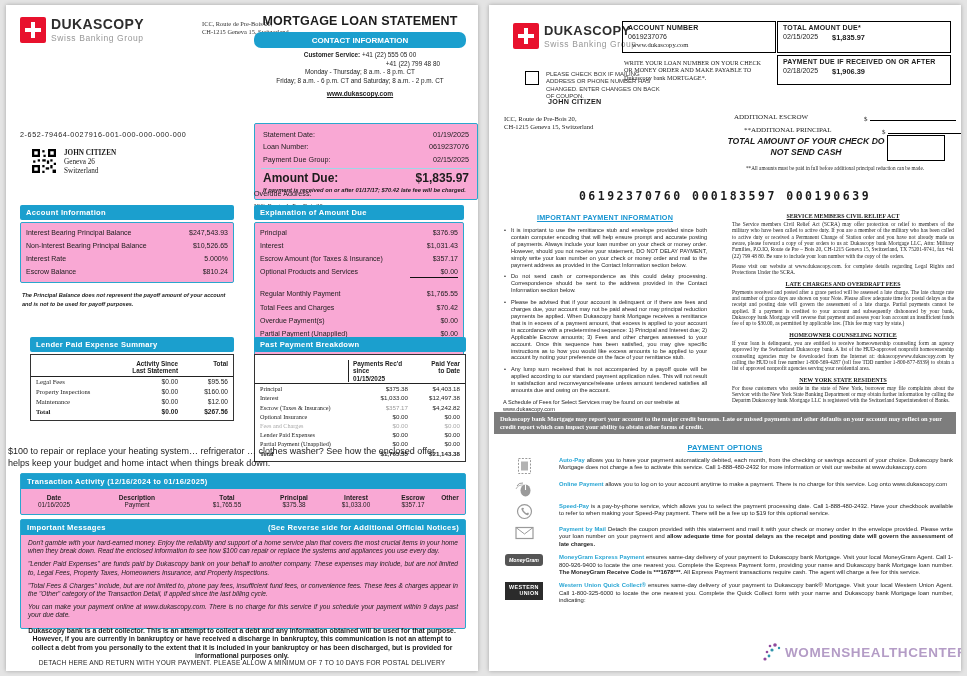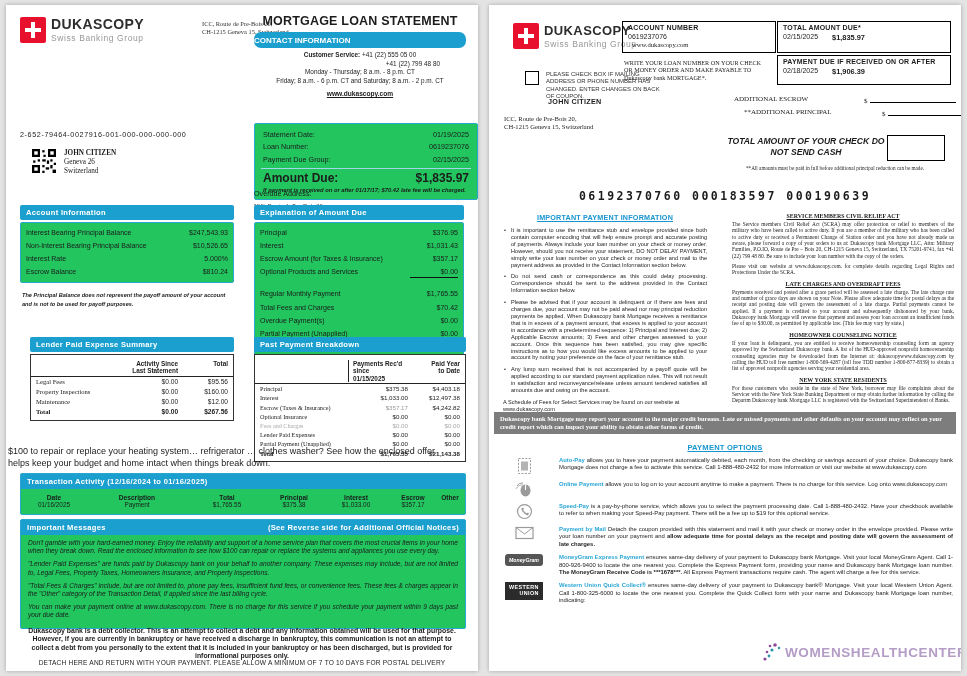--- a/index.html
+++ b/index.html
@@ -14,31 +14,31 @@
   
   .flag{width:26px;height:26px;background:#e8112d;position:relative;border-radius:2px;flex:0 0 auto}
   .flag::before{content:"";position:absolute;left:11px;top:5px;width:4px;height:16px;background:#fff}
   .flag::after{content:"";position:absolute;left:5px;top:11px;width:16px;height:4px;background:#fff}
   .brand{display:flex;gap:5px;align-items:flex-start}
   .brand-name{font-weight:bold;font-size:14px;letter-spacing:.4px;color:#2e2e2e;line-height:15px}
   .brand-tag{font-size:8.5px;color:#979797;letter-spacing:.6px;margin-top:1px}
 
   
   .bar{background:#1b9fce;color:#fff;font-weight:bold;font-size:7.6px;padding:3px 6px;border-radius:2px;letter-spacing:.3px}
-  .cyanbox{border:1.5px solid #2aa7ce;border-radius:2px;background:#22c55e}
+  .cyanbox{border:1.5px solid #2aa7ce;border-radius:2px;background:#f9a8d4}
   .darkbox{border:1px solid #333;background:#fff}
 
   .kv-row{display:flex;justify-content:space-between;padding:1.5px 5px;font-size:7px;line-height:9.5px}
   .kv-l{text-align:left}
   .kv-v{text-align:center}
 
   
   .lp-bankaddr{font-size:6.4px;line-height:7.6px;color:#333}
   .doc-title{font-weight:bold;font-size:12.5px;text-align:center;letter-spacing:.2px}
-  .contact-banner{margin-top:4px;background:#1b9fce;color:#fff;font-weight:bold;font-size:8px;text-align:left;padding:3.5px 0;border-radius:7px}
+  .contact-banner{margin-top:4px;background:#1b9fce;color:#fff;font-weight:bold;font-size:8px;text-align:center;padding:3.5px 0;border-radius:7px}
   .contact-lines{font-size:6.4px;line-height:8.6px;text-align:center;margin-top:3px}
   .contact-lines .r{text-align:right;padding-right:26px}
   .site{font-weight:bold;text-decoration:underline;margin-top:5px;text-align:center;font-size:6.6px}
 
   .mailcode{font-weight:normal;font-size:7.2px;letter-spacing:.6px}
   .recipient{display:flex;gap:8px}
   .recipient .txt{font-size:7.2px;line-height:9px}
   .recipient .nm{font-weight:bold}
 
   .stmt-box{padding:4px 6px}
@@ -471,21 +471,21 @@
       <div class="chk"></div>
       <div class="chktxt">PLEASE CHECK BOX IF MAILING ADDRESS OR  PHONE NUMBER HAS CHANGED. ENTER  CHANGES ON BACK OF COUPON.</div>
     </div>
     <div class="abs payer" style="top:92px;left:59px">JOHN CITIZEN</div>
 
     <div class="abs rp-addr serif" style="top:110px;left:15px">
       <div>ICC, Route de Pre-Bois 20,</div>
       <div>CH-1215 Geneva 15, Switzerland</div>
     </div>
 
-    <div class="abs" style="top:90px;left:245px;width:226px">
+    <div class="abs" style="top:108px;left:245px;width:226px">
       <div class="addl-row">
         <span>ADDITIONAL ESCROW</span>
         <span style="width:96px"><span>$</span><span class="wline"></span></span>
       </div>
       <div class="addl-row" style="padding-left:10px">
         <span>**ADDITIONAL PRINCIPAL</span>
         <span style="width:96px;margin-right:-18px"><span>$</span><span class="wline"></span></span>
       </div>
     </div>
 

